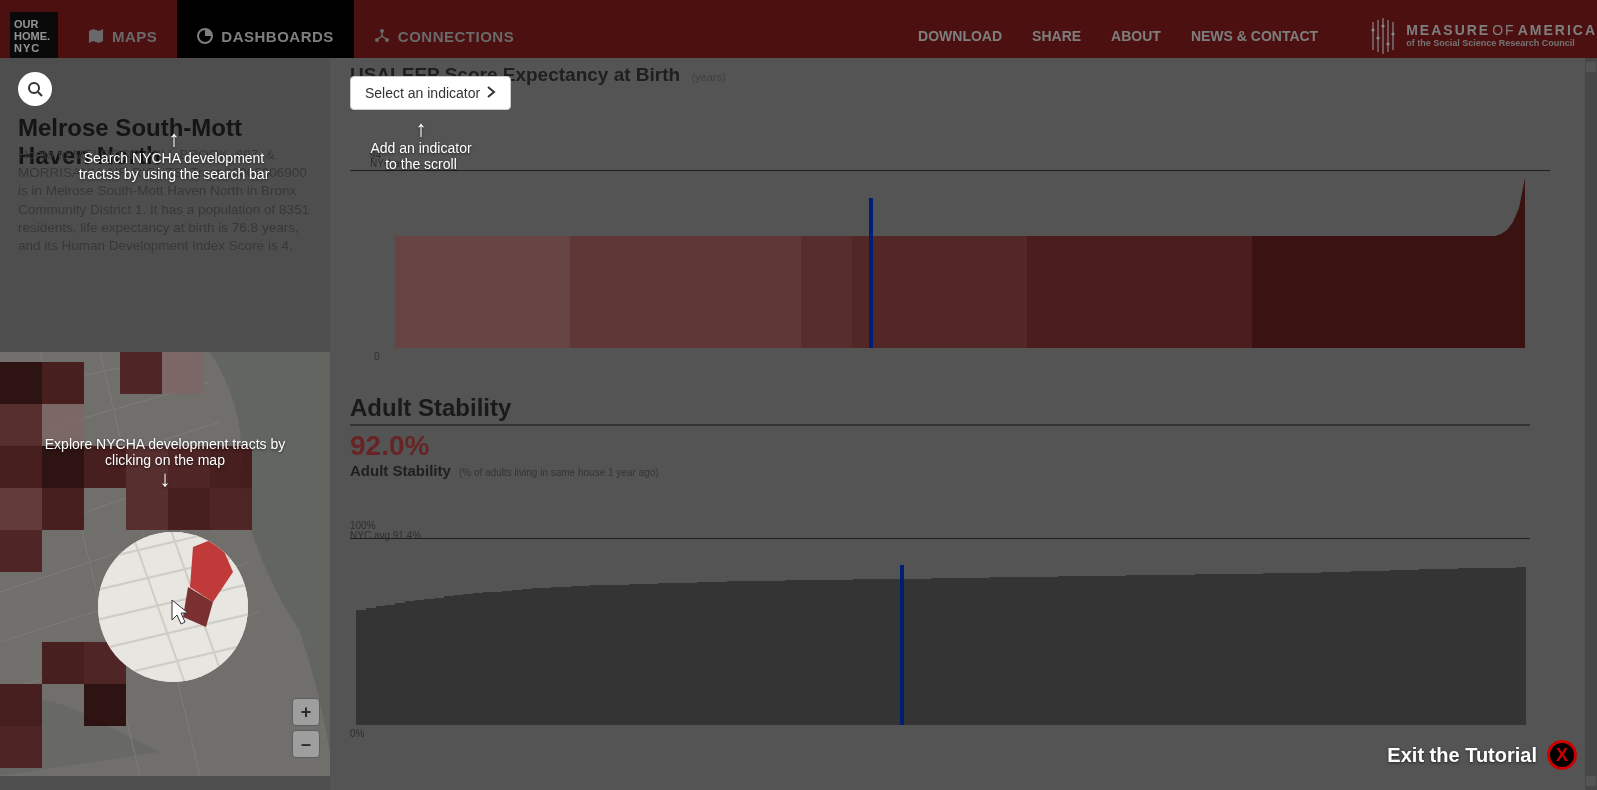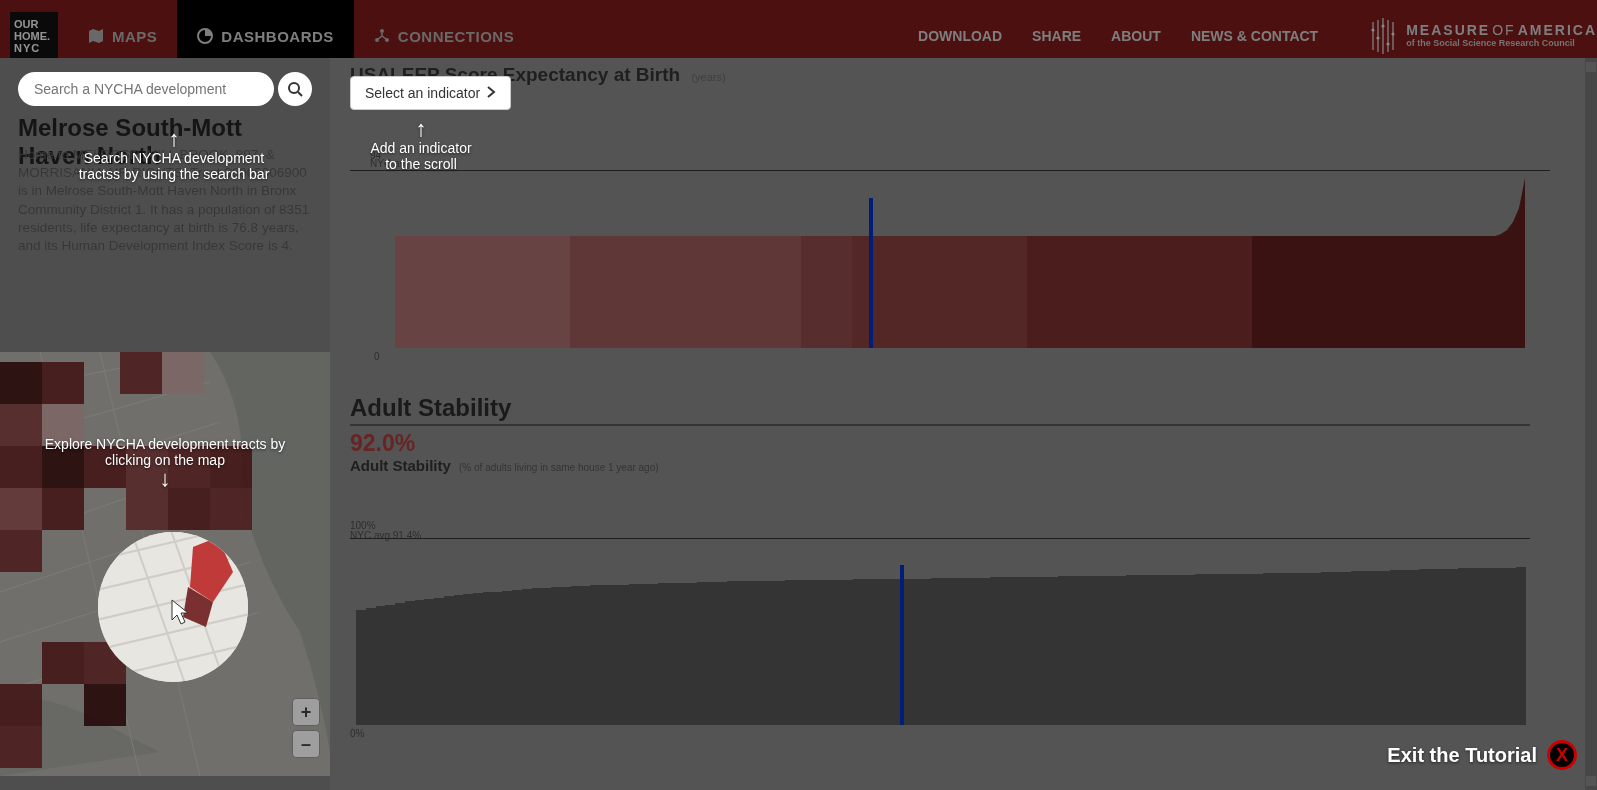--- a/index.html
+++ b/index.html
@@ -116,21 +116,21 @@
   .bars { position: absolute; bottom: 14px; left: 45px; width: 1128px; height: 180px; display: flex; align-items: flex-end; }
   .bar-seg { height: 112px; }
   .bar-end { position: relative; }
   .highlight-bar { position: absolute; width: 4px; background: #0030c0; }
   
   .section2 {
     position: absolute; top: 336px; left: 20px; width: 1200px;
   }
   .sec2-title { font-size: 24px; font-weight: bold; color: #2a2a2a; }
   .sec2-title-underline { border-bottom: 2px solid #555; width: 1180px; padding-bottom: 2px; }
-  .sec2-value { font-size: 23px; font-weight: bold; color: #a83a3a; margin-top: 4px; }
+  .sec2-value { font-size: 28px; font-weight: bold; color: #a83a3a; margin-top: 4px; }
   .sec2-sub { font-size: 15px; font-weight: bold; color: #333; }
   .sec2-sub-unit { font-size: 10px; font-weight: normal; color: #555; margin-left: 4px; }
 
   .chart2 {
     position: absolute; top: 462px; left: 20px; width: 1200px; height: 215px;
   }
   .bars2 { position: absolute; bottom: 10px; left: 6px; width: 1170px; height: 170px; display: flex; align-items: flex-end; }
   .bar2 { flex: 1; background: #555; margin-right: 0; }
 
   
@@ -234,21 +234,20 @@
       <div class="moa-text">
         <span class="l1"><b>MEASURE</b><span style="font-weight:normal;margin:0 2px">OF</span><span>AMERICA</span></span>
         <span class="l2">of the Social Science Research Council</span>
       </div>
     </div>
   </div>
 </div>
 
 <div class="sidebar">
   <div class="search-wrap above">
-    <input class="search-input" placeholder="Search a NYCHA development" style="">
     <button class="search-btn">
       <svg width="16" height="16" viewBox="0 0 16 16">
         <circle cx="7" cy="7" r="5" fill="none" stroke="#333" stroke-width="2"></circle>
         <line x1="11" y1="11" x2="15" y2="15" stroke="#333" stroke-width="2"></line>
       </svg>
     </button>
   </div>
   <div class="sidebar-title">Melrose South-Mott Haven North</div>
   <div class="sidebar-desc">Home to MELROSE, MILL BROOK, 897, &amp; MORRISANIA AIR RIGHTS. Tract 36005006900 is in Melrose South-Mott Haven North in Bronx Community District 1. It has a population of 8351 residents, life expectancy at birth is 76.8 years, and its Human Development Index Score is 4.</div>
 </div>

